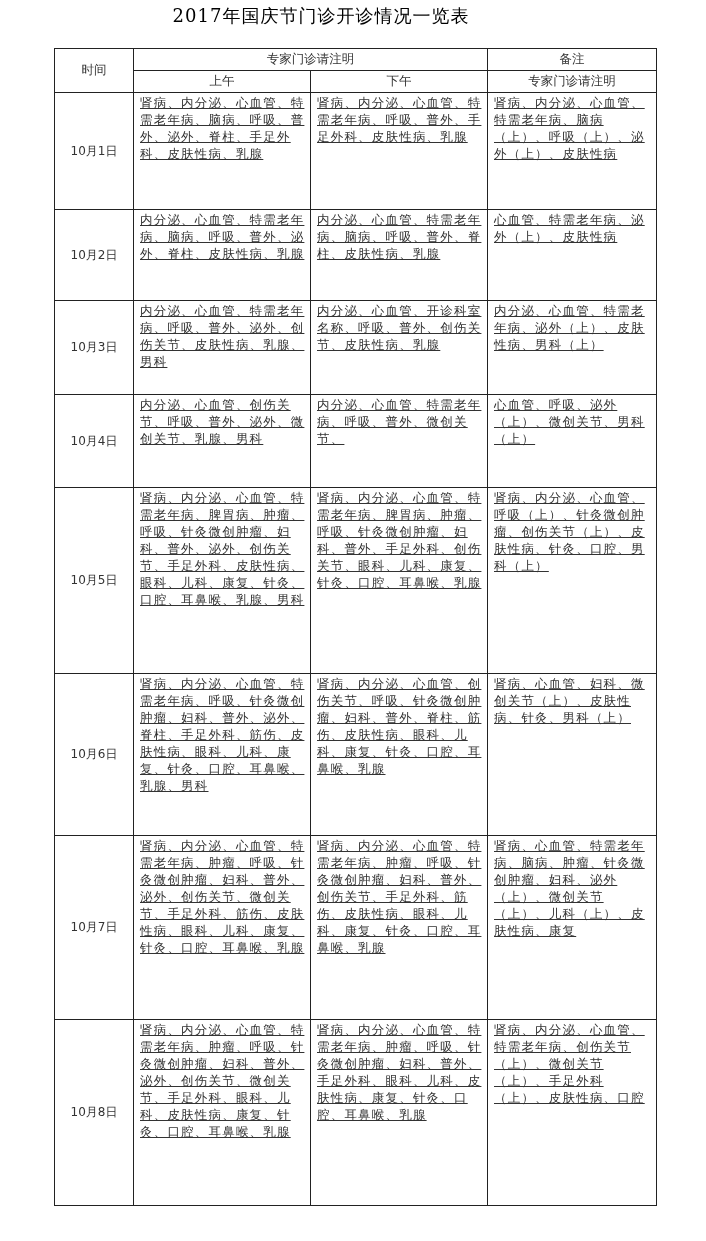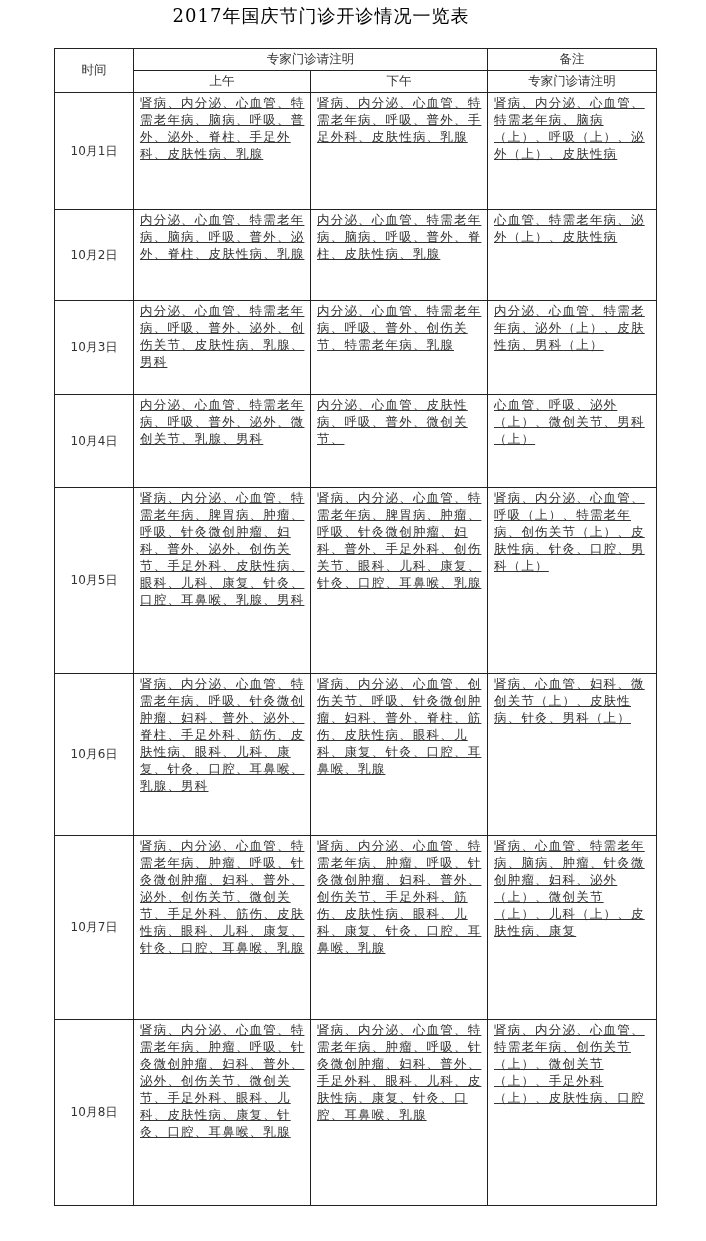--- a/index.html
+++ b/index.html
@@ -51,34 +51,34 @@
   </tr>
   <tr style="height:91px">
     <td class="date">10月2日</td>
     <td class="cell">内分泌、心血管、特需老年病、脑病、呼吸、普外、泌外、脊柱、皮肤性病、乳腺</td>
     <td class="cell">内分泌、心血管、特需老年病、脑病、呼吸、普外、脊柱、皮肤性病、乳腺</td>
     <td class="cell">心血管、特需老年病、泌外（上）、皮肤性病</td>
   </tr>
   <tr style="height:94px">
     <td class="date">10月3日</td>
     <td class="cell">内分泌、心血管、特需老年病、呼吸、普外、泌外、创伤关节、皮肤性病、乳腺、男科</td>
-    <td class="cell">内分泌、心血管、特需老年病、呼吸、普外、创伤关节、特需老年病、乳腺</td>
+    <td class="cell">内分泌、心血管、开诊科室名称、呼吸、普外、创伤关节、皮肤性病、乳腺</td>
     <td class="cell">内分泌、心血管、特需老年病、泌外（上）、皮肤性病、男科（上）</td>
   </tr>
   <tr style="height:93px">
     <td class="date">10月4日</td>
-    <td class="cell">内分泌、心血管、特需老年病、呼吸、普外、泌外、微创关节、乳腺、男科</td>
-    <td class="cell">内分泌、心血管、皮肤性病、呼吸、普外、微创关节、</td>
+    <td class="cell">内分泌、心血管、创伤关节、呼吸、普外、泌外、微创关节、乳腺、男科</td>
+    <td class="cell">内分泌、心血管、特需老年病、呼吸、普外、微创关节、</td>
     <td class="cell">心血管、呼吸、泌外（上）、微创关节、男科（上）</td>
   </tr>
   <tr style="height:186px">
     <td class="date">10月5日</td>
     <td class="cell">肾病、内分泌、心血管、特需老年病、脾胃病、肿瘤、呼吸、针灸微创肿瘤、妇科、普外、泌外、创伤关节、手足外科、皮肤性病、眼科、儿科、康复、针灸、口腔、耳鼻喉、乳腺、男科</td>
     <td class="cell">肾病、内分泌、心血管、特需老年病、脾胃病、肿瘤、呼吸、针灸微创肿瘤、妇科、普外、手足外科、创伤关节、眼科、儿科、康复、针灸、口腔、耳鼻喉、乳腺</td>
-    <td class="cell">肾病、内分泌、心血管、呼吸（上）、特需老年病、创伤关节（上）、皮肤性病、针灸、口腔、男科（上）</td>
+    <td class="cell">肾病、内分泌、心血管、呼吸（上）、针灸微创肿瘤、创伤关节（上）、皮肤性病、针灸、口腔、男科（上）</td>
   </tr>
   <tr style="height:162px">
     <td class="date">10月6日</td>
     <td class="cell">肾病、内分泌、心血管、特需老年病、呼吸、针灸微创肿瘤、妇科、普外、泌外、脊柱、手足外科、筋伤、皮肤性病、眼科、儿科、康复、针灸、口腔、耳鼻喉、乳腺、男科</td>
     <td class="cell">肾病、内分泌、心血管、创伤关节、呼吸、针灸微创肿瘤、妇科、普外、脊柱、筋伤、皮肤性病、眼科、儿科、康复、针灸、口腔、耳鼻喉、乳腺</td>
     <td class="cell">肾病、心血管、妇科、微创关节（上）、皮肤性病、针灸、男科（上）</td>
   </tr>
   <tr style="height:184px">
     <td class="date">10月7日</td>
     <td class="cell">肾病、内分泌、心血管、特需老年病、肿瘤、呼吸、针灸微创肿瘤、妇科、普外、泌外、创伤关节、微创关节、手足外科、筋伤、皮肤性病、眼科、儿科、康复、针灸、口腔、耳鼻喉、乳腺</td>

